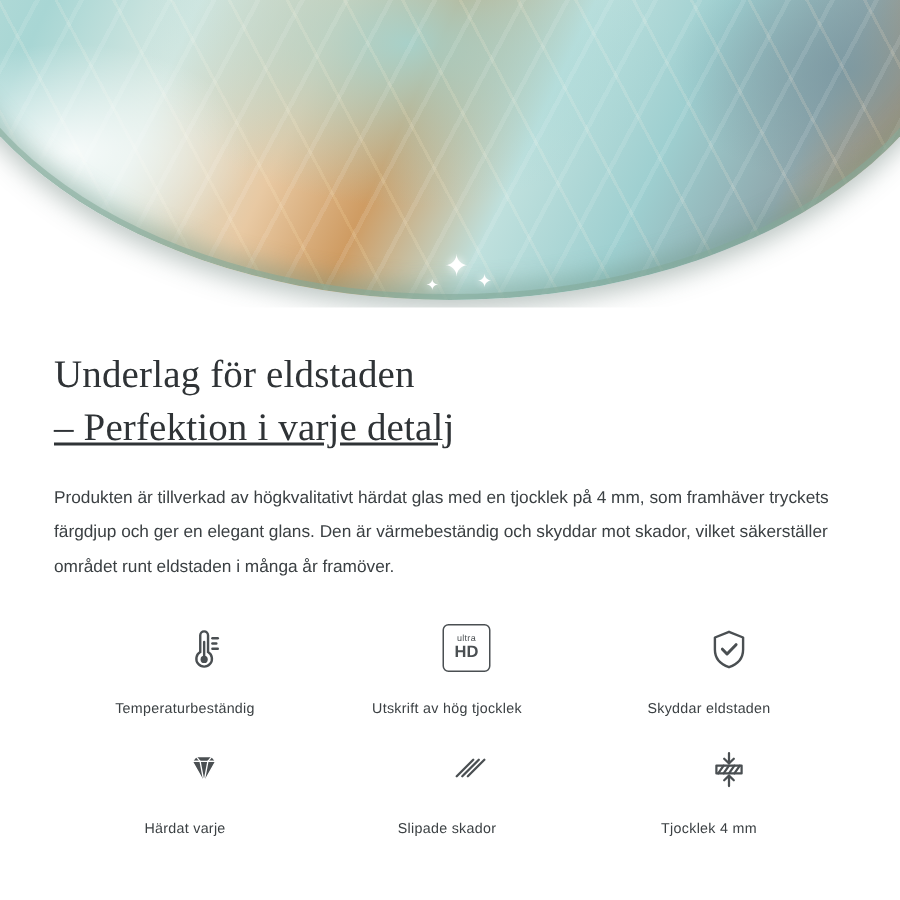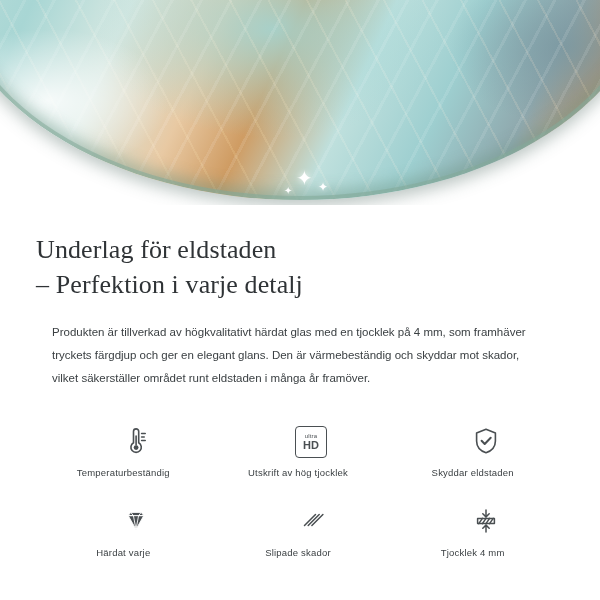--- a/index.html
+++ b/index.html
@@ -108,48 +108,49 @@
     font-family: "Liberation Serif", serif;
     font-size: 26px;
     line-height: 1.34;
     color: #2f3336;
     font-weight: 400;
     margin: 0 0 18px 0;
     letter-spacing: 0.1px;
   }
   .headline .line2 {
     display: block;
+    text-decoration: underline;
   }
   .body-copy {
     font-family: "Liberation Sans", sans-serif;
     font-size: 11.5px;
     line-height: 2.0;
     color: #3b4043;
-    margin: 16px;
+    margin: 0;
     max-width: 530px;
   }
 
   
   .features {
     margin-top: 26px;
     display: grid;
     grid-template-columns: repeat(3, 1fr);
     row-gap: 18px;
     column-gap: 0;
   }
   .feature {
     display: flex;
     flex-direction: column;
     align-items: center;
     justify-content: flex-start;
   }
   .feature-icon {
     height: 42px;
     display: flex;
-    align-items: flex-end;
+    align-items: flex-start;
     justify-content: center;
     color: #4a4f52;
     margin-left: 26px;
   }
   .feature-label {
     margin-top: 9px;
     font-size: 9.5px;
     color: #3b4043;
     text-align: left;
     letter-spacing: 0.2px;

